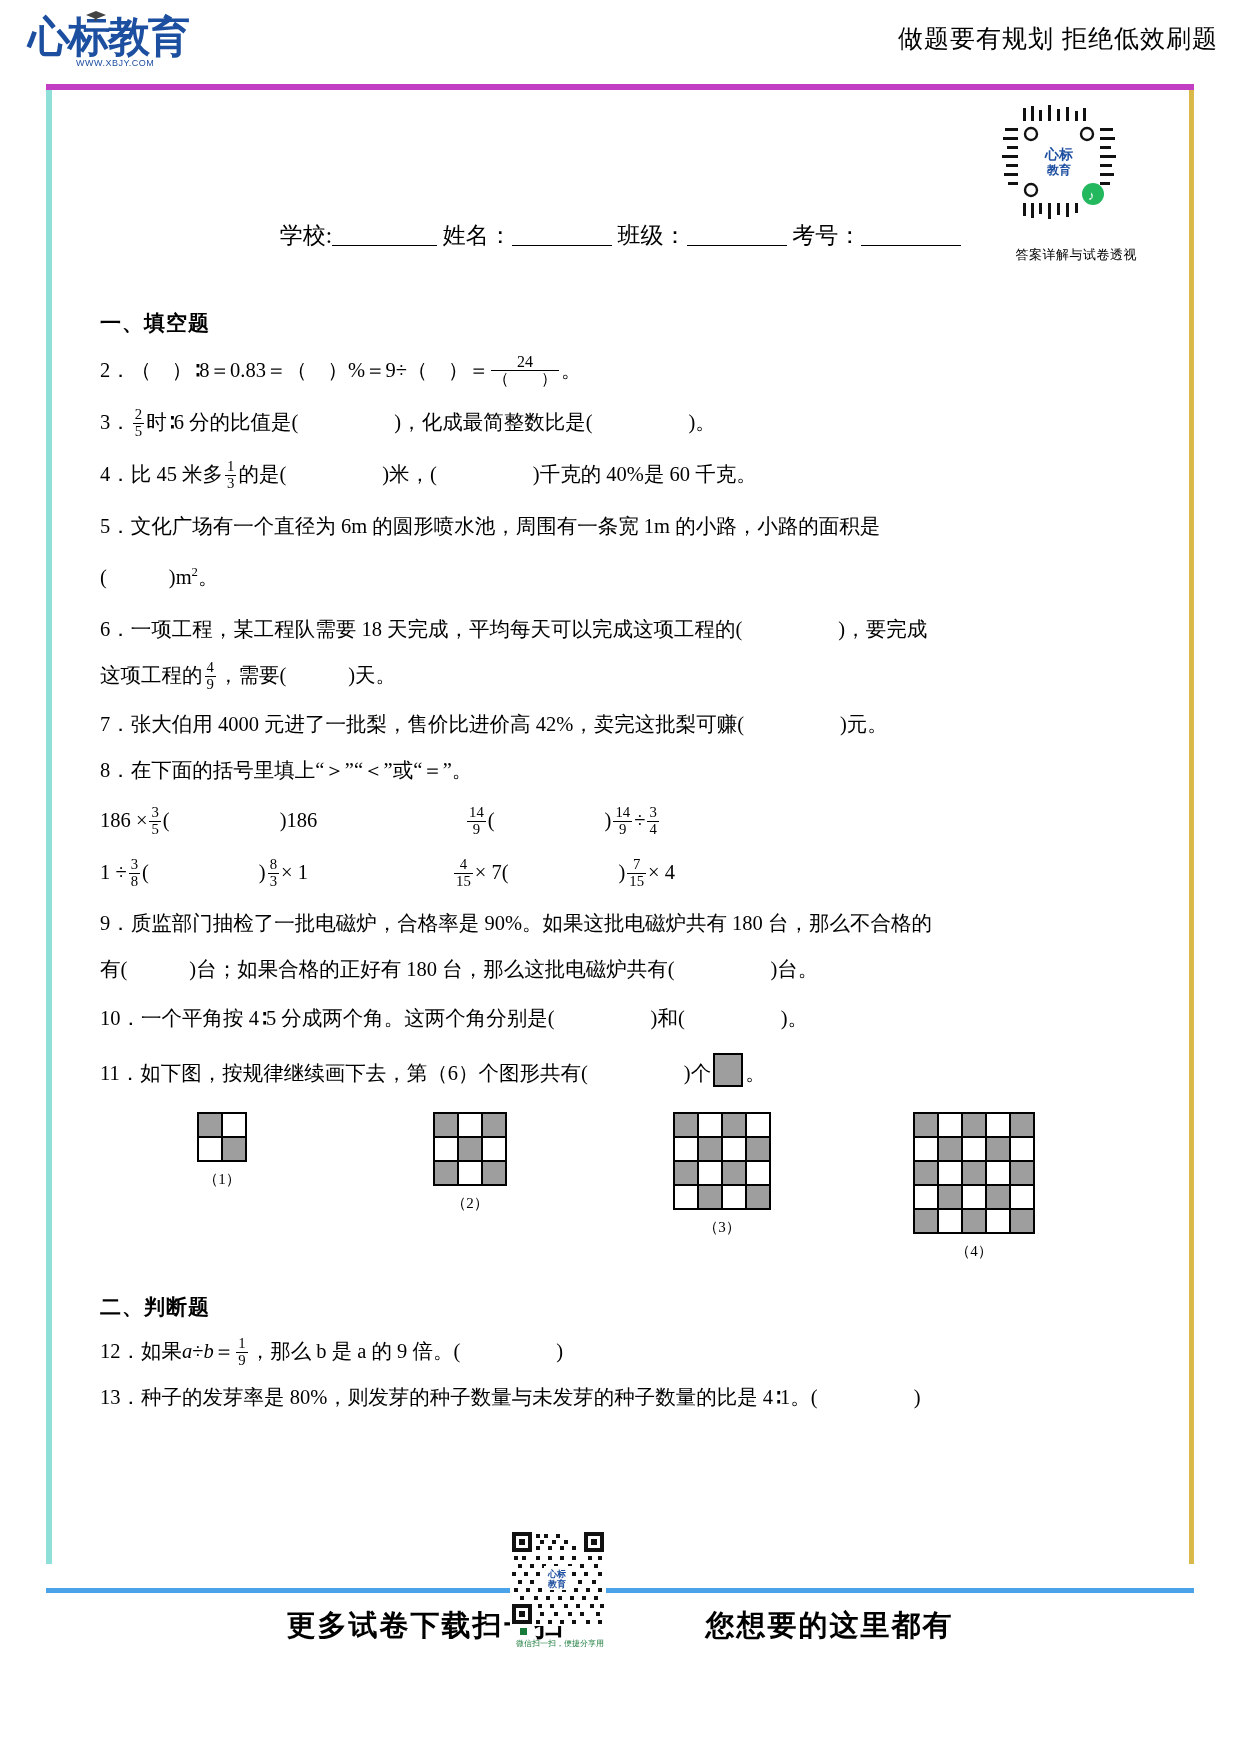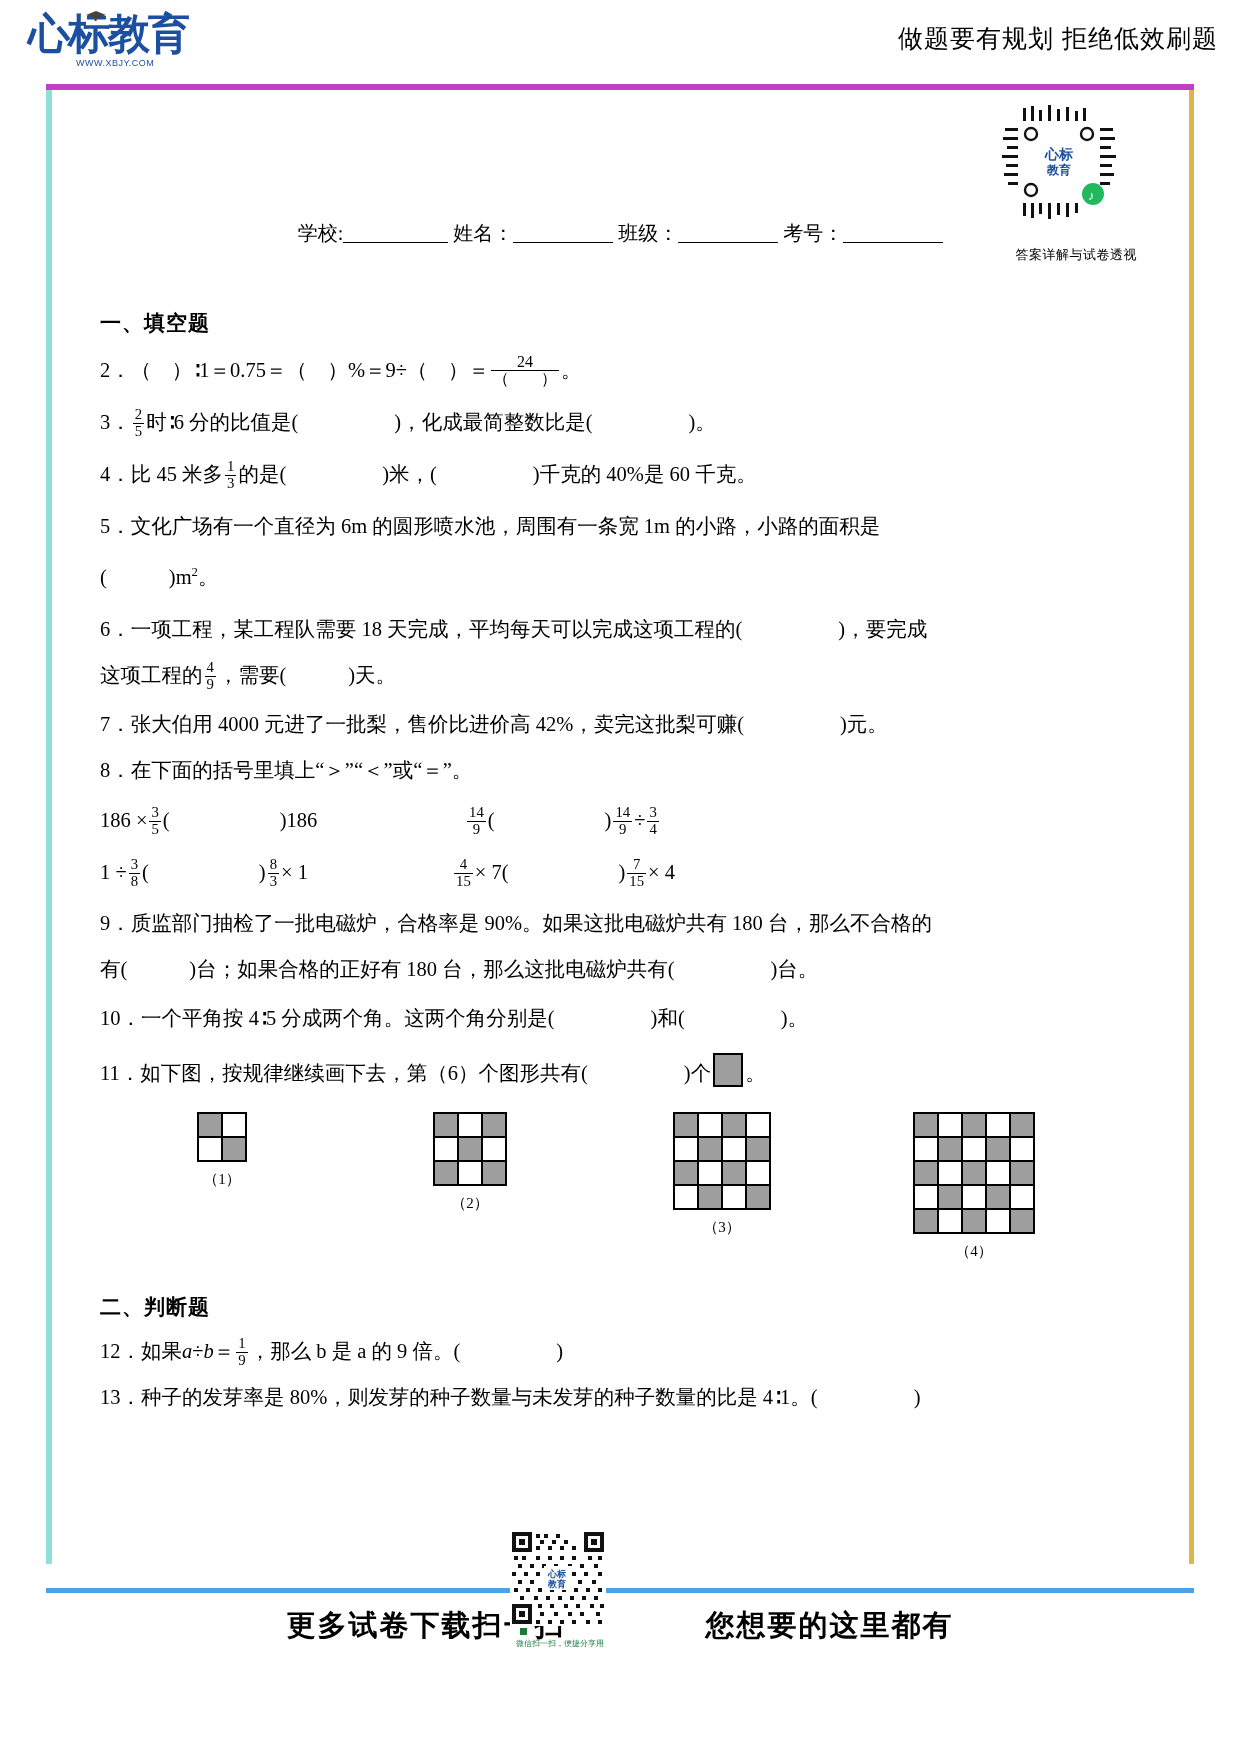--- a/index.html
+++ b/index.html
@@ -12,21 +12,21 @@
     overflow:hidden;
   }
   
   .topbar{
     position:absolute;left:0;top:0;width:1240px;height:82px;
   }
   .logo{
     position:absolute;left:28px;top:14px;width:170px;height:62px;
   }
   .logo-main{
-    font-family:Liberation Mono, monospace;
+    font-family:Liberation Serif, serif;
     font-weight:bold;font-size:42px;letter-spacing:-2px;
     color:#1d4fa0;line-height:46px;
     -webkit-text-stroke:0px;
   }
   .logo-cap{
     position:absolute;left:58px;top:-3px;width:20px;height:11px;
   }
   .logo-url{
     font-family:"Liberation Sans","DejaVu Sans",sans-serif;
     font-size:9px;color:#1d4fa0;letter-spacing:0.5px;
@@ -55,21 +55,21 @@
   }
   
   .title-wrap{position:absolute;left:0;top:24px;width:1137px;text-align:center;}
   .title1,.title2{
     font-family:"Liberation Sans","DejaVu Sans",sans-serif;
     font-weight:bold;font-size:30px;letter-spacing:1px;color:#000;
   }
   .title1{margin-bottom:26px;}
   .fields{
     position:absolute;left:0;top:130px;width:1137px;text-align:center;
-    font-family:"Liberation Serif","DejaVu Serif",serif;font-size:20px;
+    font-family:"Liberation Serif","DejaVu Serif",serif;font-size:23px;
   }
   .fields .fld{white-space:nowrap;}
   .ul{display:inline-block;border-bottom:1.3px solid #000;width:105px;height:18px;vertical-align:-3px;}
   .ul.sm{width:100px;}
   
   .qr-top{
     position:absolute;right:72px;top:14px;width:116px;height:116px;
   }
   .qr-caption{
     position:absolute;right:52px;top:156px;
@@ -214,21 +214,21 @@
       <span class="fld"><span>班级：</span><span class="ul sm"></span></span>
       <span class="fld"><span>考号：</span><span class="ul sm"></span></span>
     </div>
 
     <div class="content">
 
       <div class="sec-head">一、填空题</div>
 
 
       <div class="q">
-        <span>2．</span><span>（　）∶1＝0.75＝（　）%＝9÷（　）＝</span><span class="frac big"><span class="n">24</span><span class="d">（　　）</span></span><span>。</span>
+        <span>2．</span><span>（　）∶8＝0.83＝（　）%＝9÷（　）＝</span><span class="frac big"><span class="n">24</span><span class="d">（　　）</span></span><span>。</span>
       </div>
 
       <div class="q">
         <span>3．</span><span class="frac"><span class="n">2</span><span class="d">5</span></span><span>时∶6 分的比值是(</span><span class="blank"></span><span>)，化成最简整数比是(</span><span class="blank"></span><span>)。</span>
       </div>
 
       <div class="q">
         <span>4．</span><span>比 45 米多</span><span class="frac"><span class="n">1</span><span class="d">3</span></span><span>的是(</span><span class="blank"></span><span>)米，(</span><span class="blank"></span><span>)千克的 40%是 60 千克。</span>
       </div>
 

